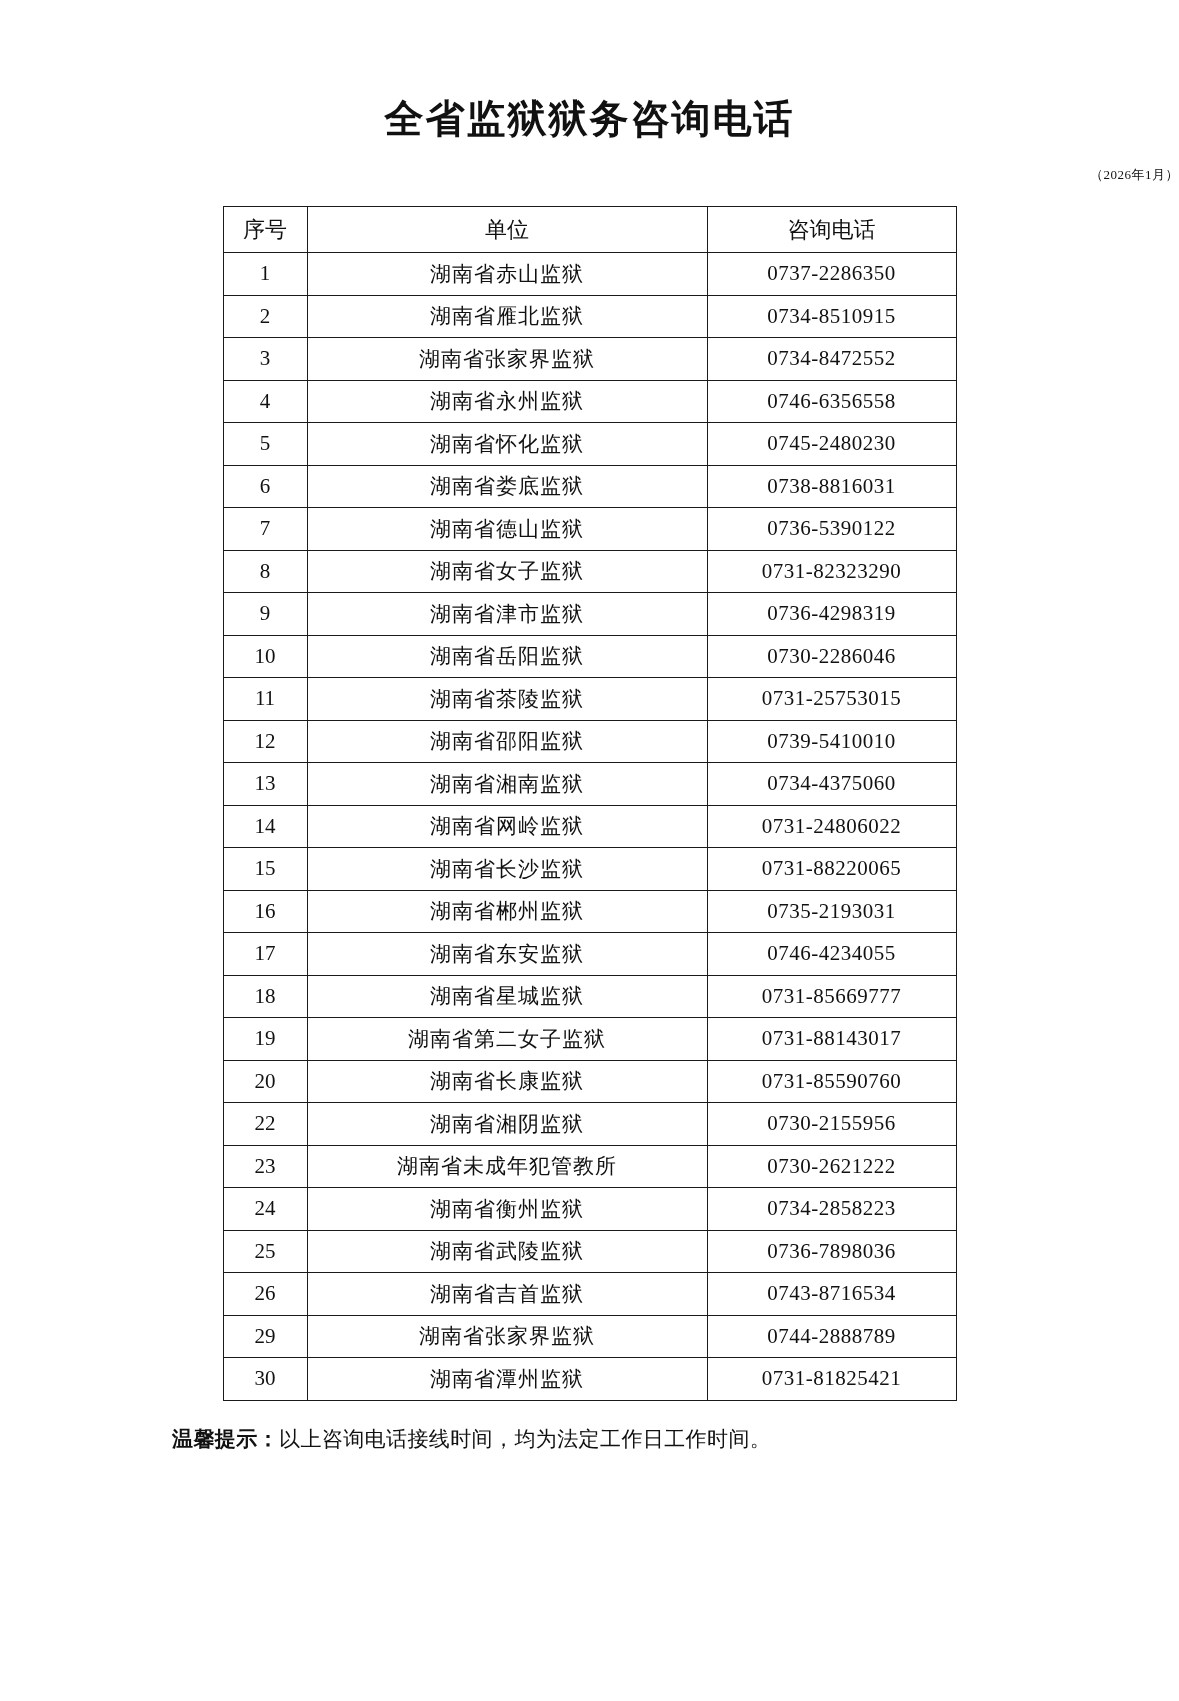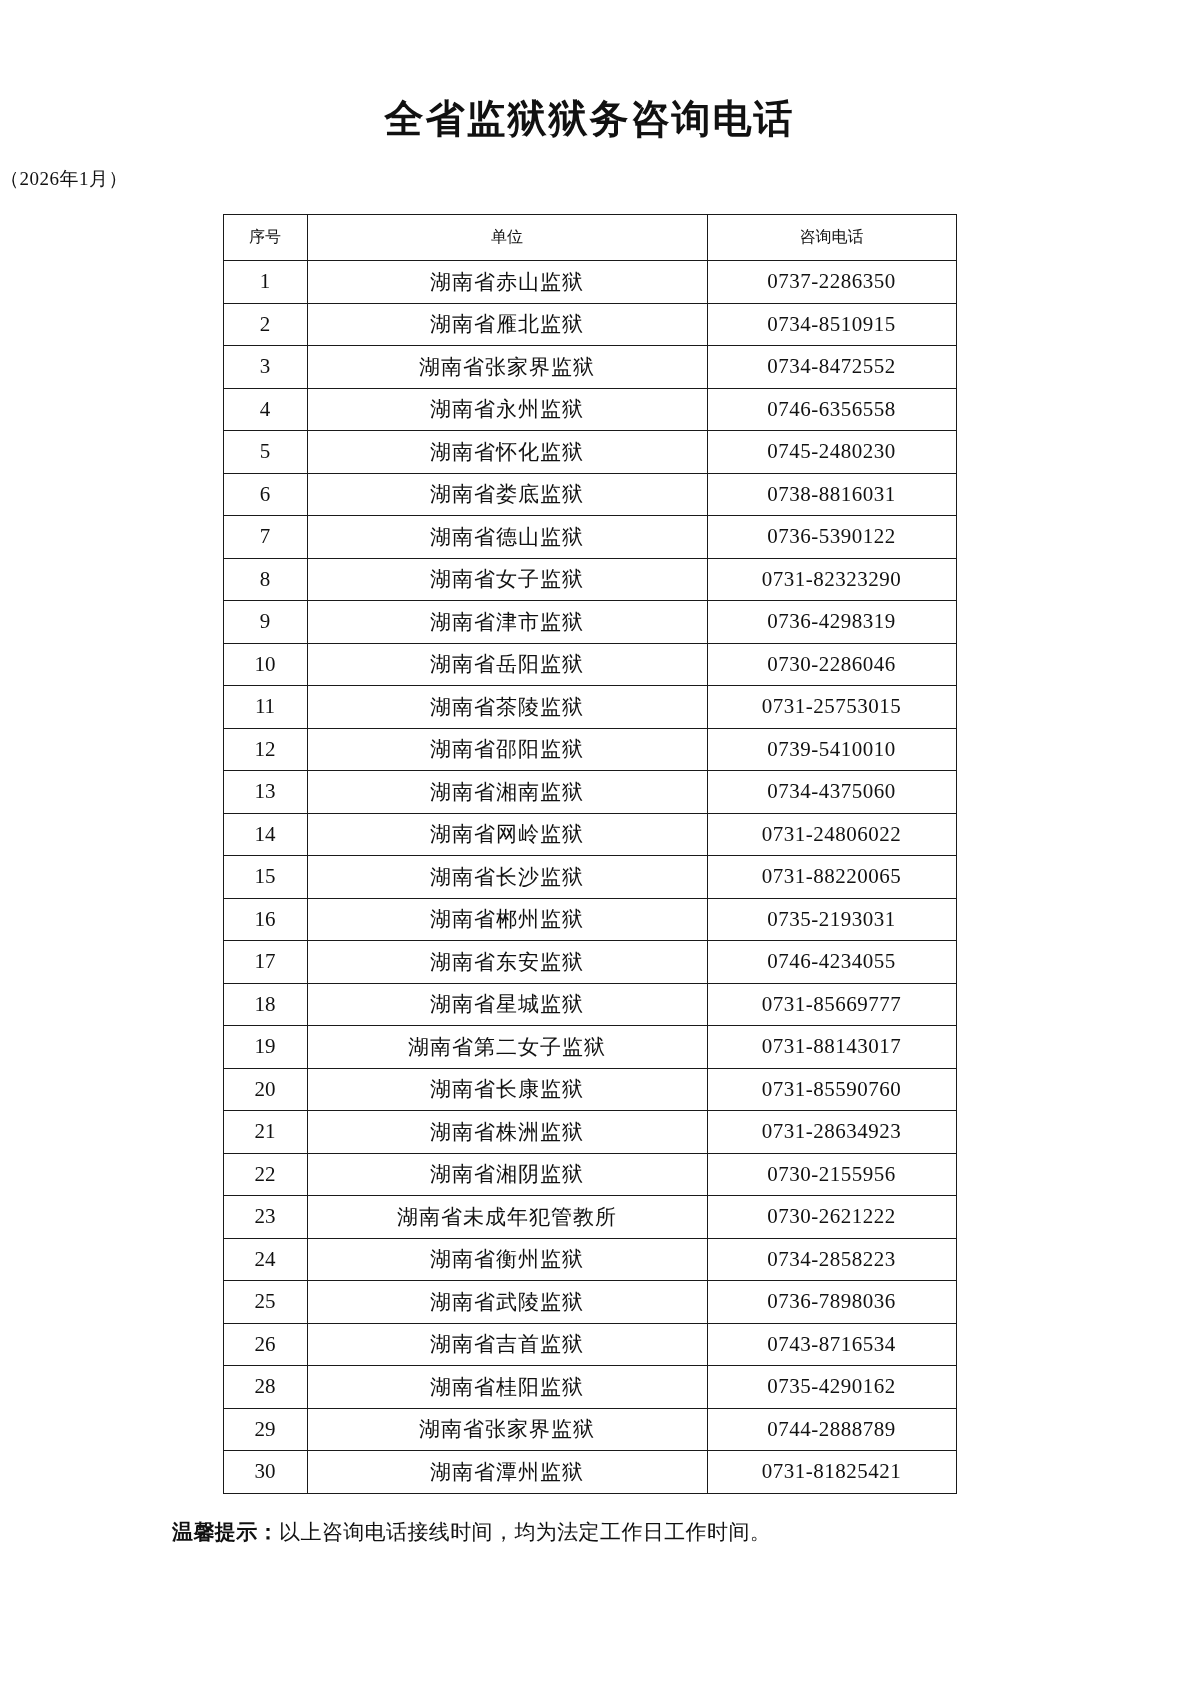--- a/index.html
+++ b/index.html
@@ -24,22 +24,22 @@
   .doc-title {
     text-align: center;
     font-size: 39px;
     font-weight: bold;
     letter-spacing: 2px;
     margin: 0;
     padding-top: 92px;
     font-family: "Liberation Serif", "DejaVu Serif", serif;
   }
   .doc-subtitle {
-    text-align: left;
-    font-size: 19px;
+    text-align: right;
+    font-size: 13px;
     margin: 0;
     padding-top: 20px;
     letter-spacing: 0.5px;
   }
   table.phone-table {
     border-collapse: collapse;
     margin: 22px auto 0 auto;
     width: 733px;
     table-layout: fixed;
   }
@@ -47,21 +47,21 @@
   table.phone-table td {
     border: 1px solid #1a1a1a;
     text-align: center;
     vertical-align: middle;
     height: 41.5px;
     font-size: 21px;
     font-weight: normal;
     padding: 0;
   }
   table.phone-table th {
-    font-size: 16px;
+    font-size: 22px;
     font-weight: normal;
     height: 45px;
   }
   col.c-idx { width: 84px; }
   col.c-unit { width: 400px; }
   col.c-tel { width: 249px; }
   td.idx { font-size: 20px; }
   td.unit { letter-spacing: 1px; }
   td.tel { letter-spacing: 0.5px; font-size: 21px; }
   .note {
@@ -191,25 +191,20 @@
           <td class="idx">19</td>
           <td class="unit">湖南省第二女子监狱</td>
           <td class="tel">0731-88143017</td>
         </tr>
         <tr>
           <td class="idx">20</td>
           <td class="unit">湖南省长康监狱</td>
           <td class="tel">0731-85590760</td>
         </tr>
         <tr>
-          <td class="idx">21</td>
-          <td class="unit">湖南省株洲监狱</td>
-          <td class="tel">0731-28634923</td>
-        </tr>
-        <tr>
           <td class="idx">22</td>
           <td class="unit">湖南省湘阴监狱</td>
           <td class="tel">0730-2155956</td>
         </tr>
         <tr>
           <td class="idx">23</td>
           <td class="unit">湖南省未成年犯管教所</td>
           <td class="tel">0730-2621222</td>
         </tr>
         <tr>
@@ -221,25 +216,20 @@
           <td class="idx">25</td>
           <td class="unit">湖南省武陵监狱</td>
           <td class="tel">0736-7898036</td>
         </tr>
         <tr>
           <td class="idx">26</td>
           <td class="unit">湖南省吉首监狱</td>
           <td class="tel">0743-8716534</td>
         </tr>
         <tr>
-          <td class="idx">28</td>
-          <td class="unit">湖南省桂阳监狱</td>
-          <td class="tel">0735-4290162</td>
-        </tr>
-        <tr>
           <td class="idx">29</td>
           <td class="unit">湖南省张家界监狱</td>
           <td class="tel">0744-2888789</td>
         </tr>
         <tr>
           <td class="idx">30</td>
           <td class="unit">湖南省潭州监狱</td>
           <td class="tel">0731-81825421</td>
         </tr>
       </tbody>

